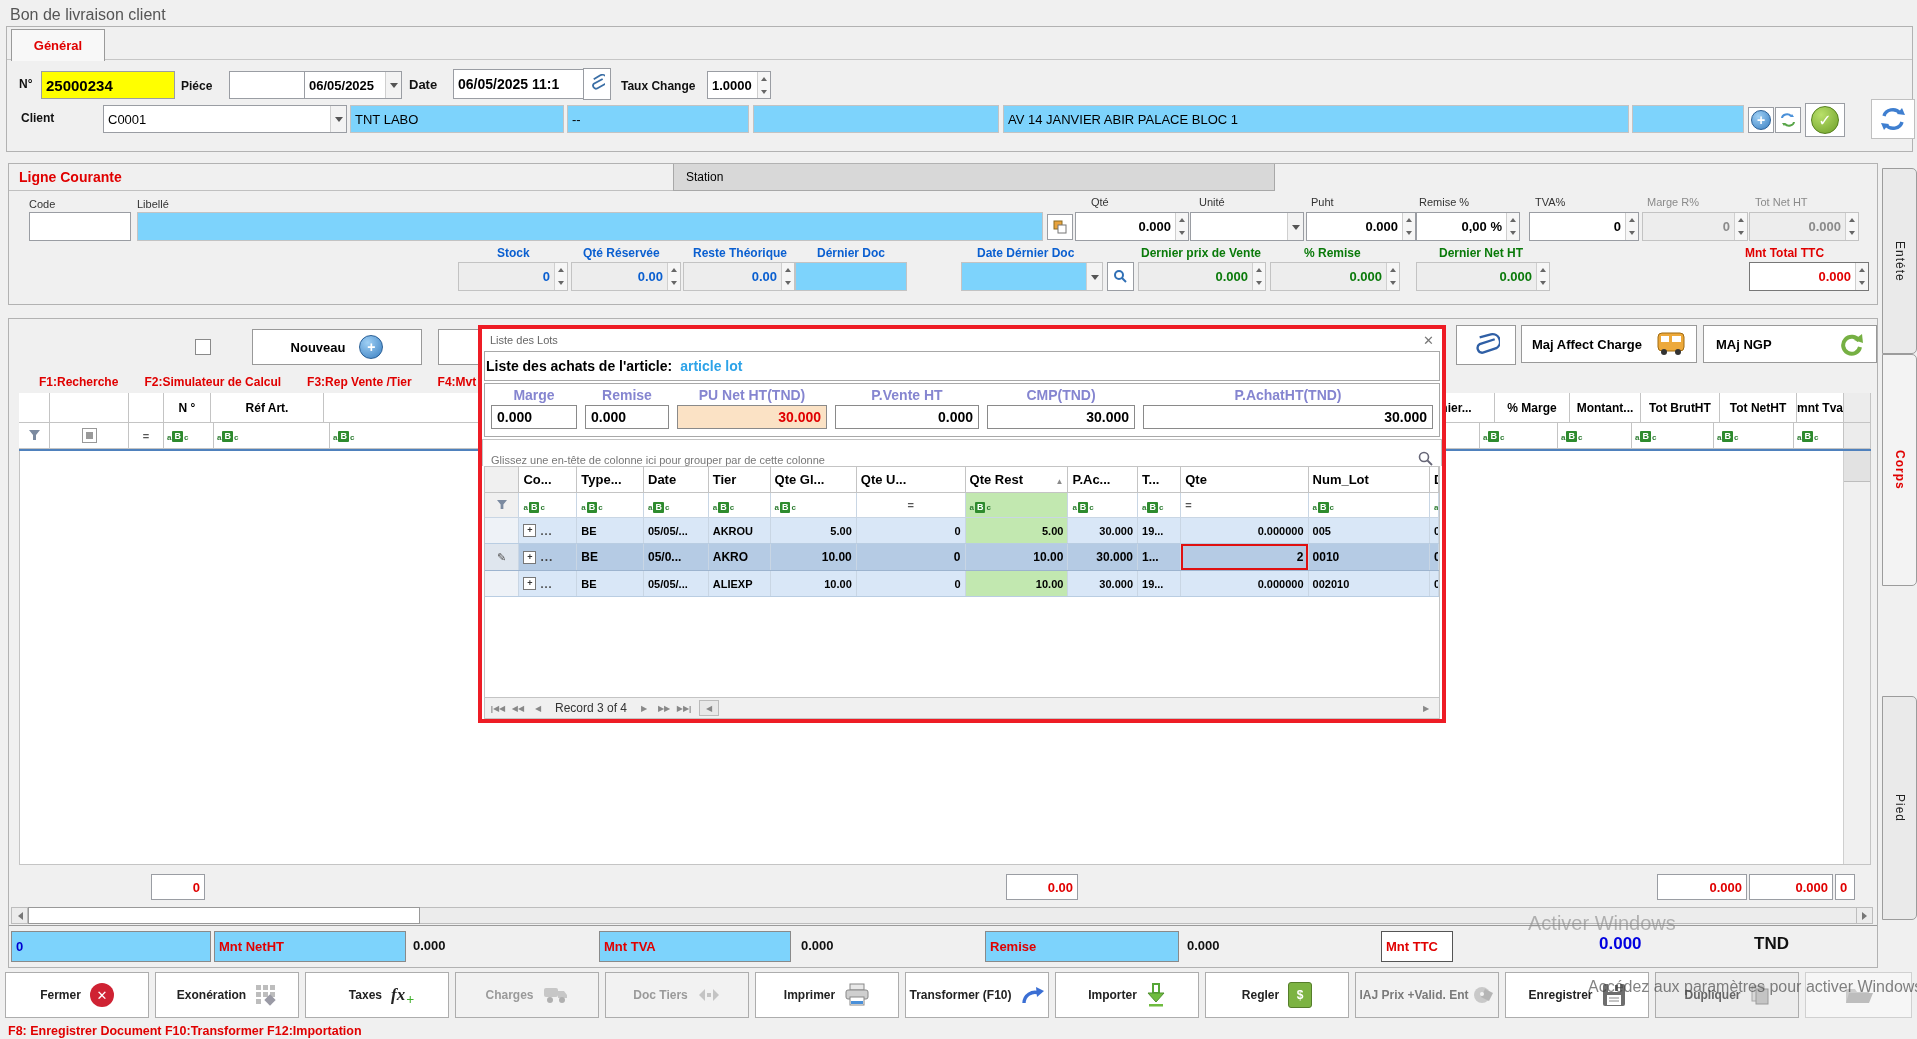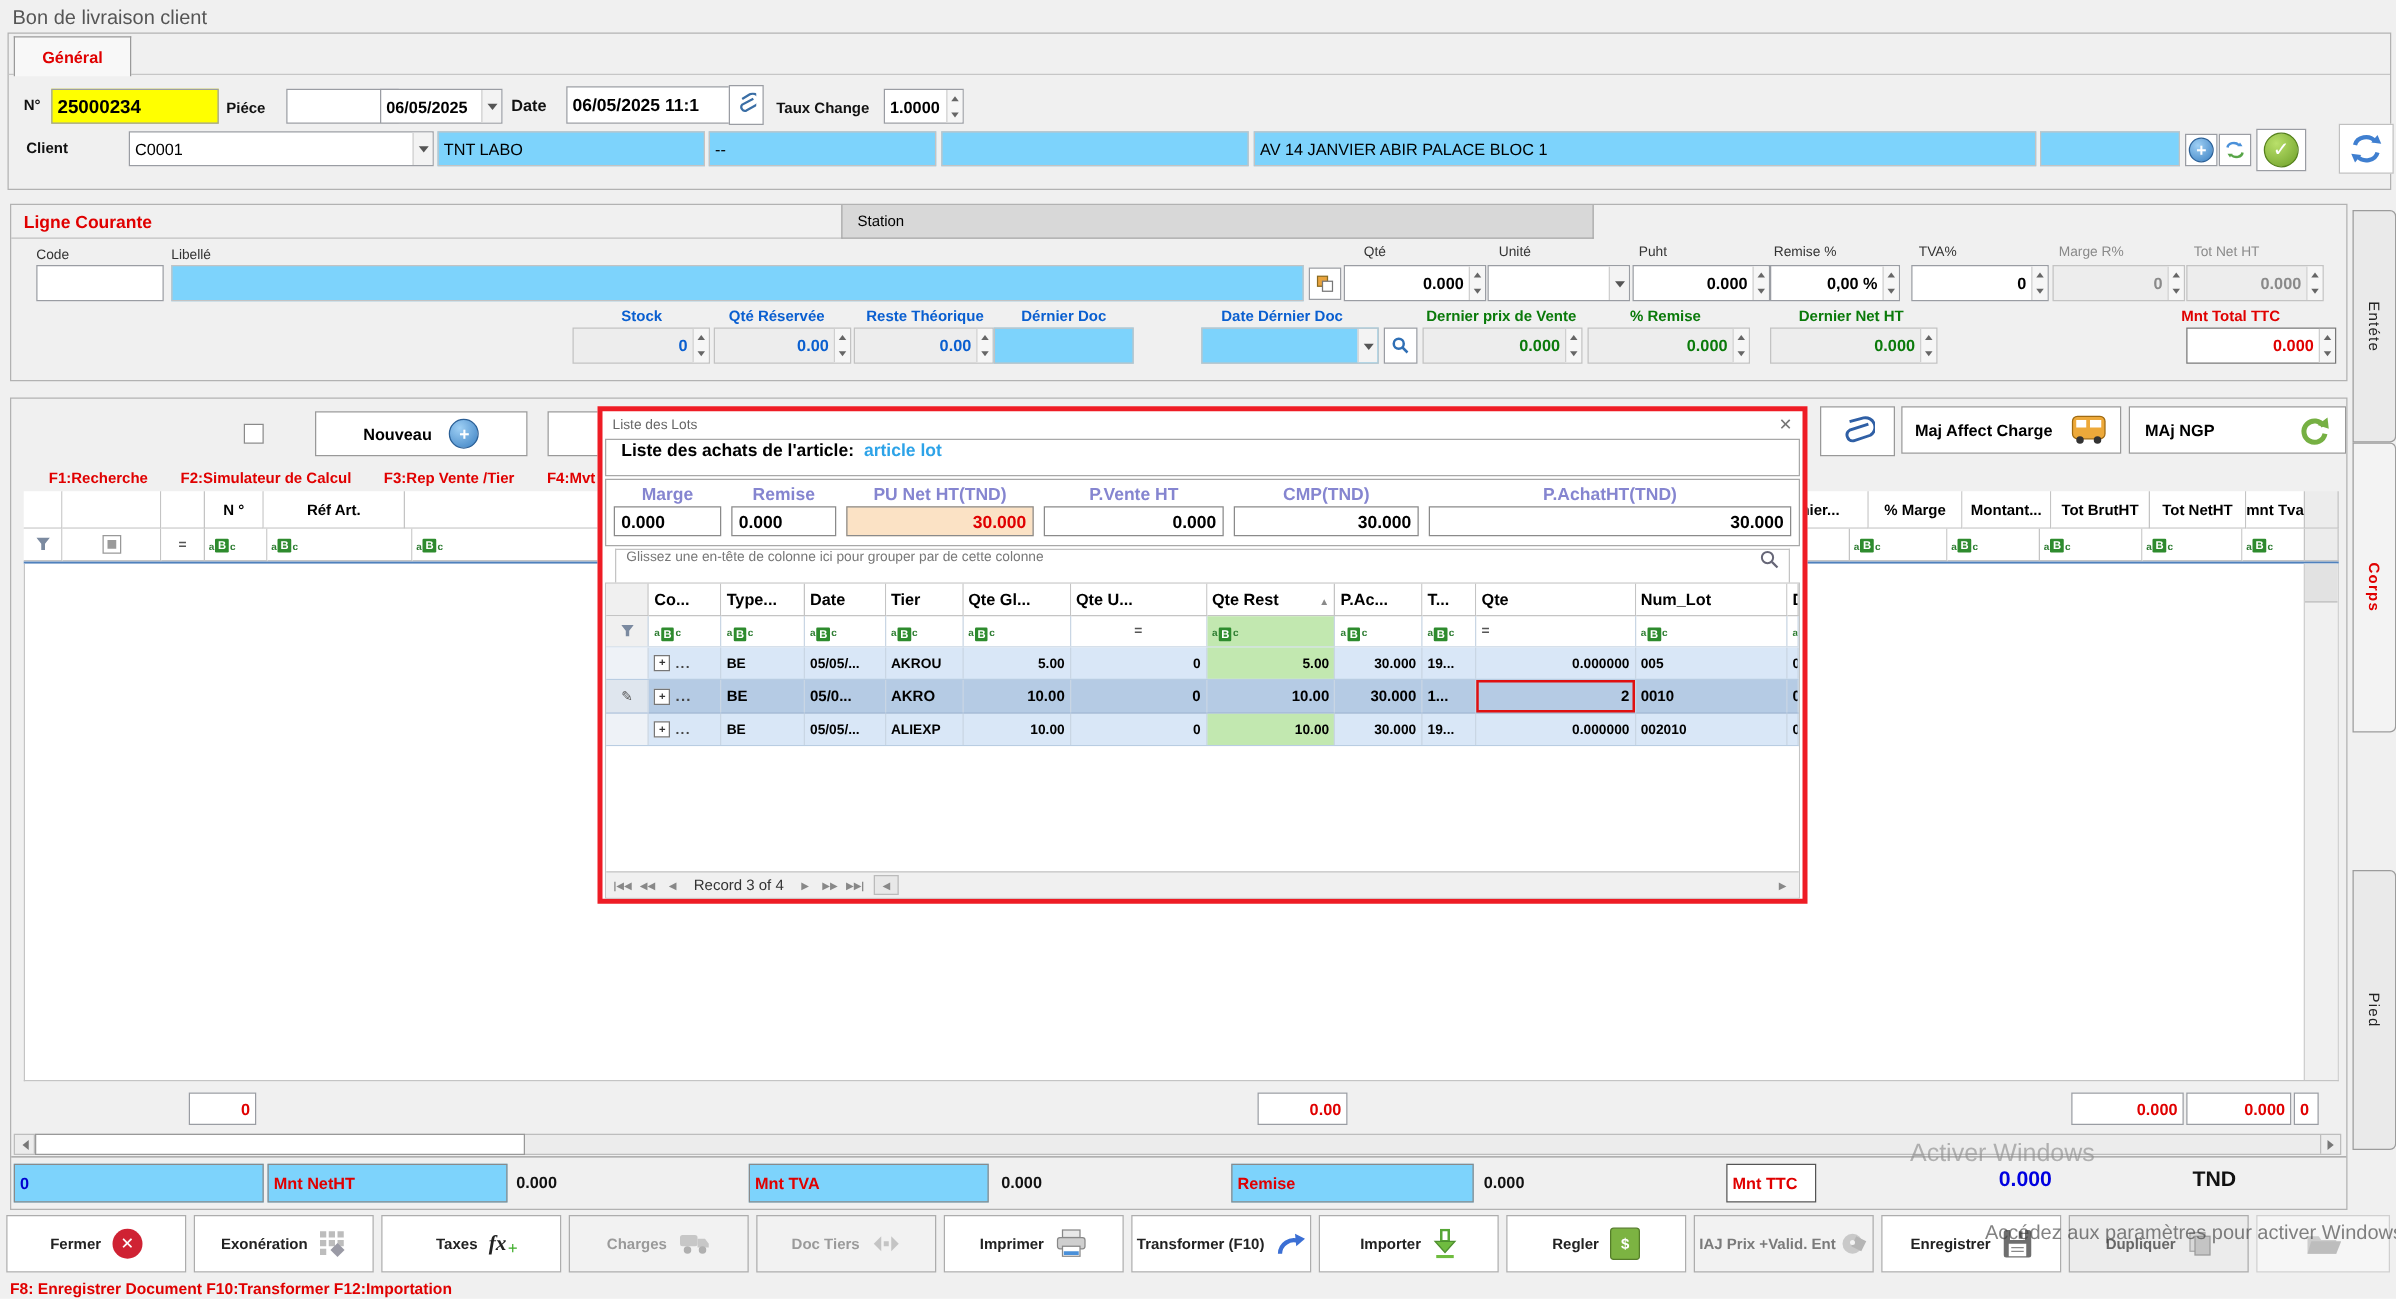--- a/index.html
+++ b/index.html
@@ -492,21 +492,21 @@
   <div class="vtab" style="top:696px;height:222px">
       <span style="font-weight:normal">Pied</span>
     </div>
 
   <div class="abs" style="left:478px;top:325px;width:960px;height:390px;background:#fff;border:4px solid #ee1c25;z-index:30;display:flex;flex-direction:column">
     <div style="height:22px;display:flex;align-items:center;padding:0 8px">
       <span style="font-size:11px;color:#666">Liste des Lots</span>
       <span style="flex:1"></span>
       <span class="closex"></span>
     </div>
-    <div style="height:28px;margin:0 2px;border:1px solid #a8a8a8;display:flex;padding-left:12px;gap:8px">
+    <div style="height:28px;margin:0 2px;border:1px solid #a8a8a8;display:flex;align-items:center;padding-left:1px;gap:8px">
       <span style="font-weight:bold;font-size:14px">Liste des achats de l'article:</span>
       <span style="font-weight:bold;font-size:14px;color:#2da3e8">article lot</span>
     </div>
     <div style="margin:2px 2px 0;border:1px solid #a8a8a8;height:54px;display:flex;align-items:flex-start;padding:3px 6px;box-sizing:border-box">
       <div class="stat" style="width:86px">
           <span class="sl">Marge</span>
           <span class="sv">0.000</span>
         </div>
       <div class="stat" style="width:84px">
           <span class="sl">Remise</span>
@@ -522,21 +522,21 @@
         </div>
       <div class="stat" style="width:148px">
           <span class="sl">CMP(TND)</span>
           <span class="sv r">30.000</span>
         </div>
       <div class="stat" style="flex:1;margin-right:0">
           <span class="sl">P.AchatHT(TND)</span>
           <span class="sv r">30.000</span>
         </div>
     </div>
-    <div style="height:26px;display:flex;align-items:flex-start;padding:0 8px;border:1px solid #c4c4c4;border-bottom:none;margin:2px 10px 0">
+    <div style="height:26px;display:flex;align-items:flex-end;padding:0 8px;border:1px solid #c4c4c4;border-bottom:none;margin:2px 0 0">
       <span style="font-size:11px;color:#777">Glissez une en-tête de colonne ici pour grouper par de cette colonne</span>
       <span style="flex:1"></span>
       <svg width="15" height="15" viewBox="0 0 15 15">
           <circle cx="6" cy="6" r="4.5" fill="none" stroke="#667" stroke-width="1.6"></circle>
           <line x1="9.5" y1="9.5" x2="14" y2="14" stroke="#667" stroke-width="1.8"></line>
         </svg>
     </div>
     <div style="margin:0 2px;border:1px solid #c4c4c4;display:flex;flex-direction:column;flex:1">
       <div class="mrow mhead" style="height:26px">
         <div class="mcell mc0" style="background:#f0f0f0"></div>

